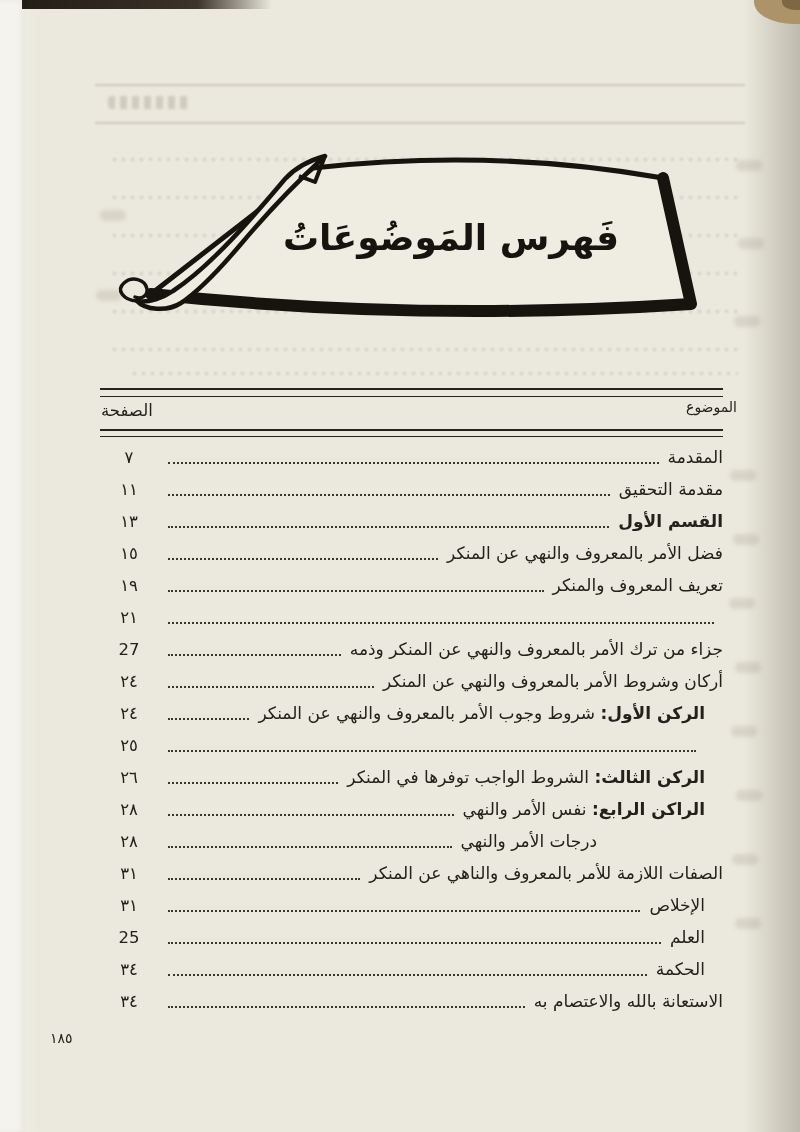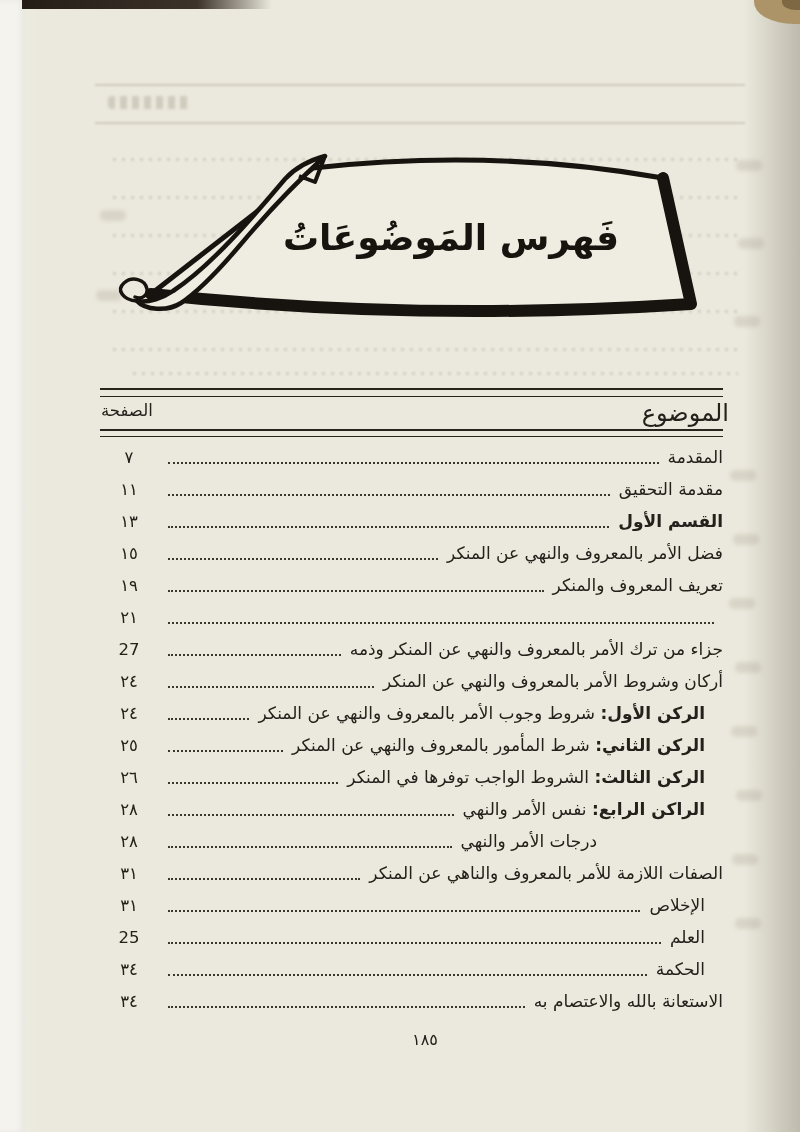--- a/index.html
+++ b/index.html
@@ -22,32 +22,32 @@
       background-image:radial-gradient(circle,#6f6753 1.5px,rgba(0,0,0,0) 2px);
       background-size:9px 7px;background-repeat:repeat-x;}
   .gb{position:absolute;width:26px;height:11px;background:#7d7460;opacity:.17;filter:blur(2px);border-radius:5px;z-index:1;}
   .gw{position:absolute;width:84px;height:13px;opacity:.25;filter:blur(1.4px);z-index:1;
       background:repeating-linear-gradient(90deg,#7d7460 0 7px,rgba(0,0,0,0) 7px 12px);border-radius:4px;}
   
   .banner{position:absolute;left:113px;top:144px;z-index:2;}
   
   .rule{position:absolute;left:100px;right:77px;height:1.8px;background:#28251f;z-index:3;}
   .hdr{position:absolute;z-index:3;font-weight:normal;}
-  .hdr-topic{right:71px;top:399px;font-size:24px;}
+  .hdr-topic{right:63px;top:399px;font-size:14px;}
   .hdr-page{left:101px;top:401px;font-size:16.5px;}
   
   .toc-list{position:absolute;left:100px;right:77px;top:441px;z-index:3;}
   .row{display:flex;align-items:center;height:32px;direction:rtl;}
   .ttl{font-size:17px;white-space:nowrap;}
   .row.bold .ttl{font-weight:bold;}
   .pfx{font-weight:bold;}
   .leader{flex:1;height:0;border-bottom:2.6px dotted #3a362e;margin:0 9px 0 10px;align-self:center;transform:translateY(6px);min-width:12px;}
   .num{width:58px;text-align:center;font-size:16.5px;flex:none;}
   
-  .folio{position:absolute;left:50px;right:0;top:1030px;text-align:center;font-size:16px;letter-spacing:2px;z-index:3;}
+  .folio{position:absolute;left:50px;right:0;top:1030px;text-align:left;font-size:14px;letter-spacing:2px;z-index:3;}
 </style>
 </head>
 <body>
 
 <div class="scan">
 
   <div class="edge-left"></div>
   <div class="strip-top"></div>
   <div class="corner-tr"></div>
   <div class="corner-tr2"></div>
@@ -140,21 +140,20 @@
       <span class="num">٢٤</span>
     </div>
 
     <div class="row" style="padding-right: 18px;">
       <span class="ttl"><b class="pfx">الركن الأول:</b><span class="rest"> شروط وجوب الأمر بالمعروف والنهي عن المنكر</span></span>
       <span class="leader"></span>
       <span class="num">٢٤</span>
     </div>
 
     <div class="row" style="padding-right: 18px;">
-      <span class="ttl"><b class="pfx">الركن الثاني:</b><span class="rest"> شرط المأمور بالمعروف والنهي عن المنكر</span></span>
       <span class="leader"></span>
       <span class="num">٢٥</span>
     </div>
 
     <div class="row" style="padding-right: 18px;">
       <span class="ttl"><b class="pfx">الركن الثالث:</b><span class="rest"> الشروط الواجب توفرها في المنكر</span></span>
       <span class="leader"></span>
       <span class="num">٢٦</span>
     </div>
 

